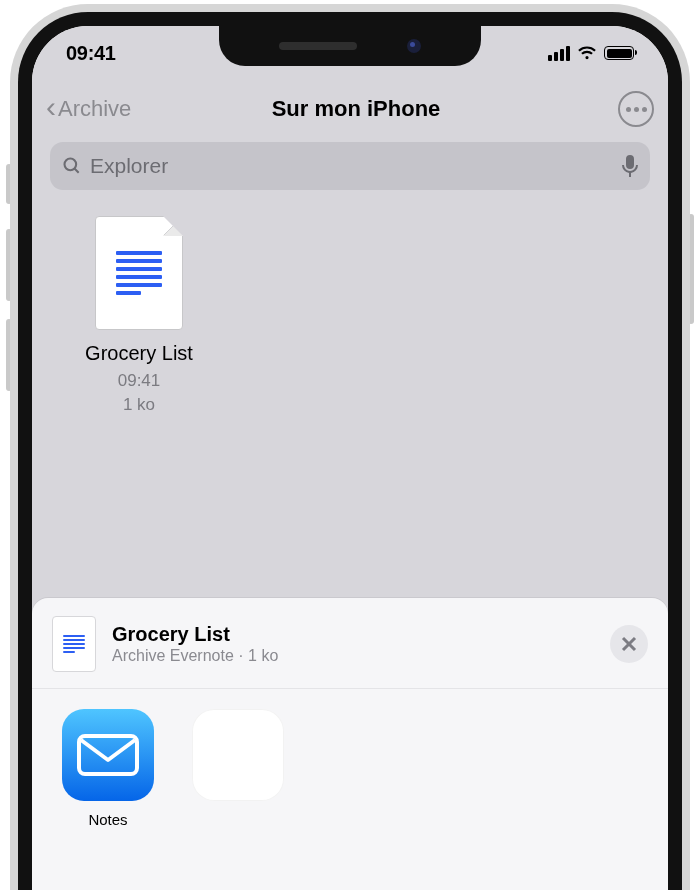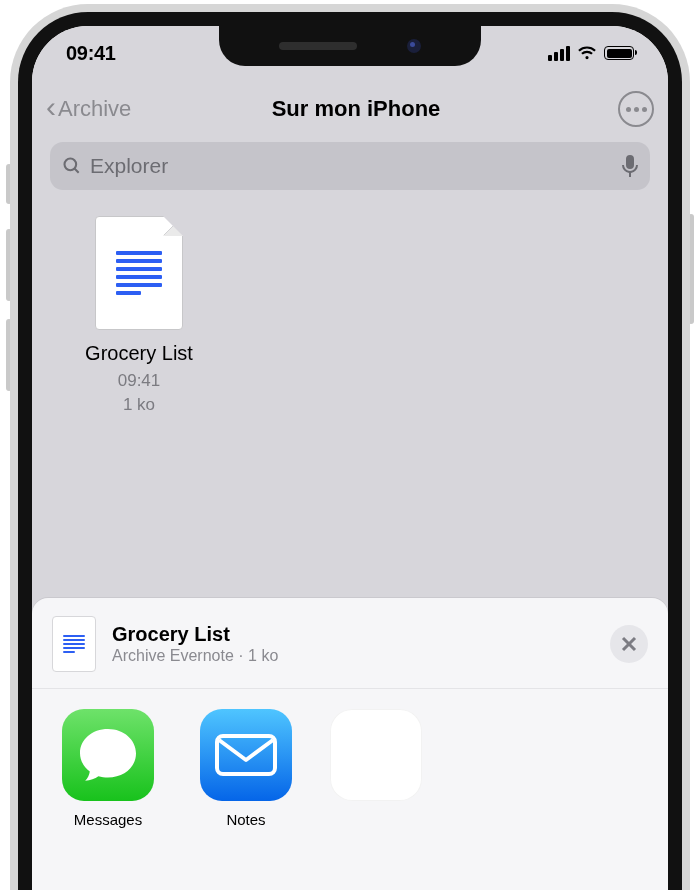--- a/index.html
+++ b/index.html
@@ -175,28 +175,20 @@
           </div>
           <div class="sheet-close">
             <svg viewBox="0 0 16 16">
                   <line x1="2" y1="2" x2="14" y2="14"></line>
                   <line x1="14" y1="2" x2="2" y2="14"></line>
                 </svg>
           </div>
         </div>
         <div class="share-apps">
           <div class="app">
-            <div class="app-icon ic-messages">
-              <svg class="bubble-svg" viewBox="0 0 60 56">
-                    <path d="M30 2C14 2 2 12.5 2 26c0 7.5 3.8 14.1 9.8 18.5-0.5 3.5-2 7-4.6 9.3 5.2-0.3 9.8-2.3 13.2-4.6 3 0.8 6.2 1.3 9.6 1.3 16 0 28-10.5 28-24S46 2 30 2z"></path>
-                  </svg>
-            </div>
-            <div class="app-label">Messages</div>
-          </div>
-          <div class="app">
             <div class="app-icon ic-mail">
               <svg class="envelope-svg" viewBox="0 0 62 42">
                     <rect x="2" y="2" width="58" height="38" rx="6"></rect>
                     <path d="M4 6l27 20L58 6"></path>
                   </svg>
             </div>
             <div class="app-label">Notes</div>
           </div>
           <div class="app-peek">
             <div class="app-icon"></div>

